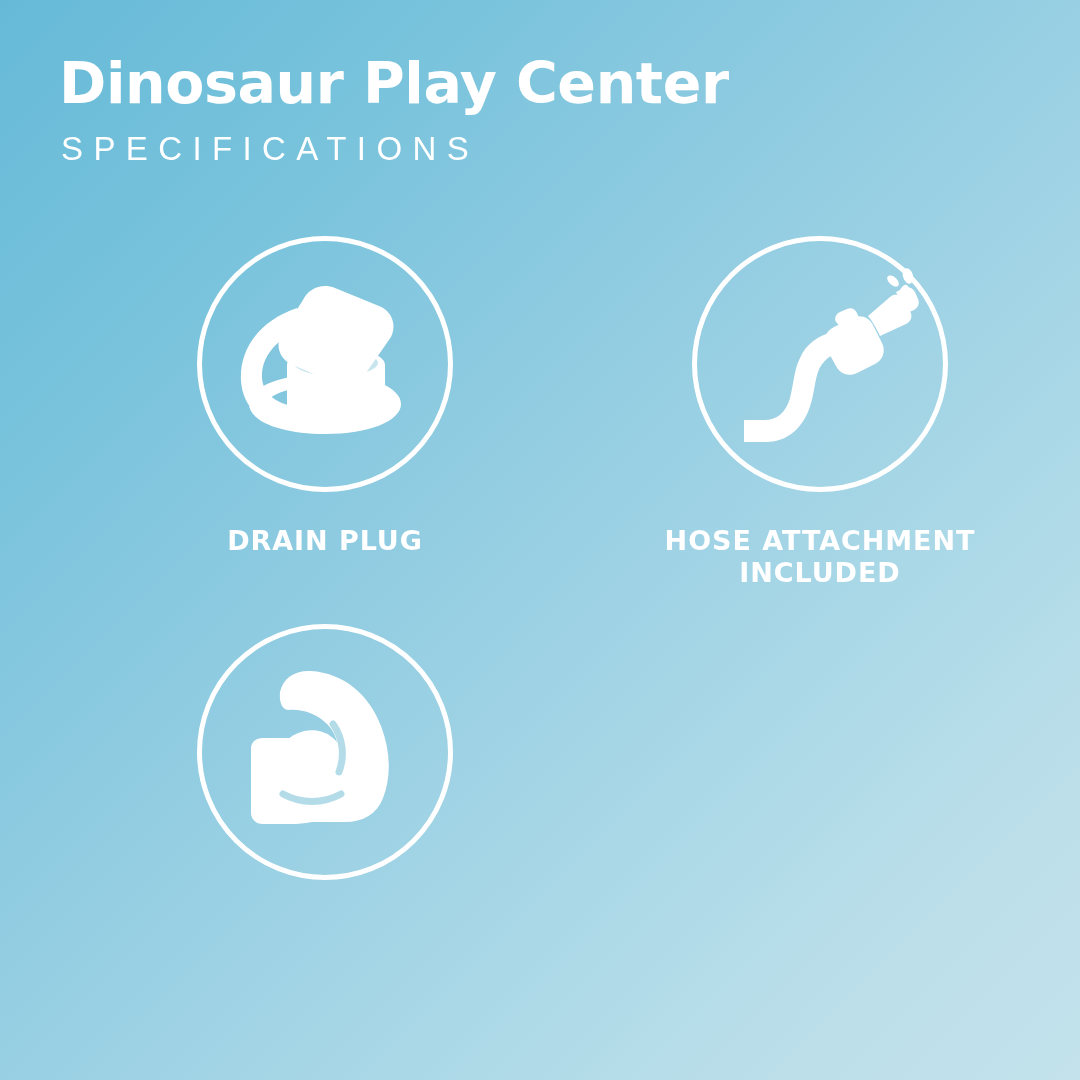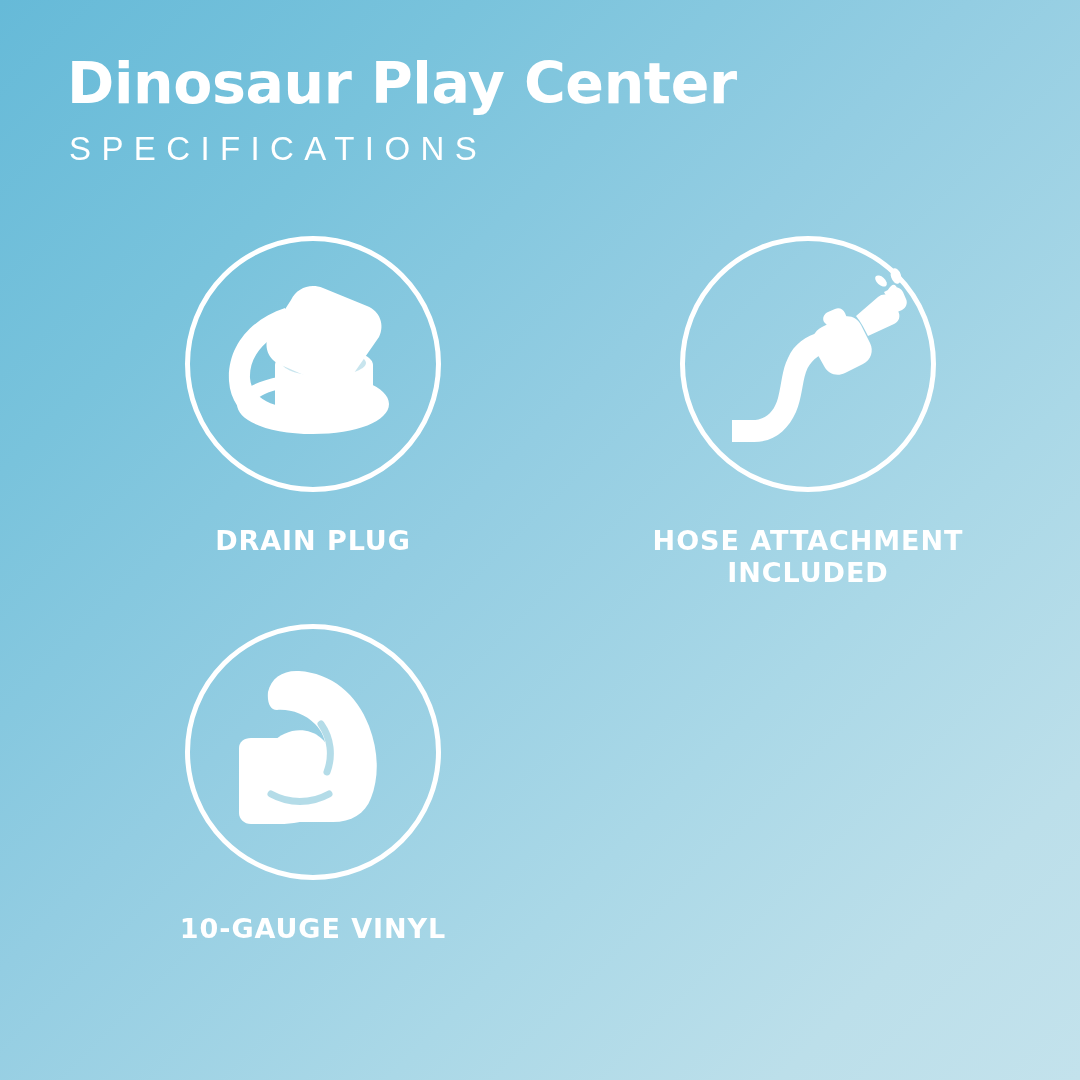--- a/index.html
+++ b/index.html
@@ -25,21 +25,21 @@
         #93cde2 45%,
         #aad8e7 68%,
         #bcdfea 86%,
         #c3e2ec 100%);
     overflow: hidden;
   }
 
   
   .header {
     position: absolute;
-    left: 67px;
+    left: 59px;
     top: 52px;
     width: 900px;
   }
   .title {
     margin: 0;
     font-family: "DejaVu Sans", sans-serif;
     font-size: 57px;
     font-weight: bold;
     line-height: 1.12;
     letter-spacing: -0.4px;
@@ -59,20 +59,21 @@
 
   
   .spec-grid {
     position: absolute;
     left: 0;
     top: 236px;
     width: 976px;
     display: grid;
     grid-template-columns: 540px 540px;
     grid-template-rows: 388px 388px;
+    padding-left: 12px;
   }
   .spec-cell {
     position: relative;
     display: flex;
     flex-direction: column;
     align-items: center;
   }
   
   .spec-cell.col-left  { padding-left: 86px; }
   .spec-cell.col-right { padding-left: 0px; padding-right: 4px; }
@@ -258,18 +259,17 @@
                      Z"></path>
 
             <path d="M108 72
                      C 118 86, 120 104, 114 120" fill="none" stroke="#9bd0e0" stroke-width="7" stroke-linecap="round" opacity="0.75"></path>
 
             <path d="M58 142
                      C 76 152, 98 152, 116 142" fill="none" stroke="#9bd0e0" stroke-width="7" stroke-linecap="round" opacity="0.75"></path>
           </g>
         </svg>
       </div>
-      <div class="spec-label">10-GAUGE VINYL</div>
     </div>
 
 
   </div>
 </div>
 
 </body></html>

